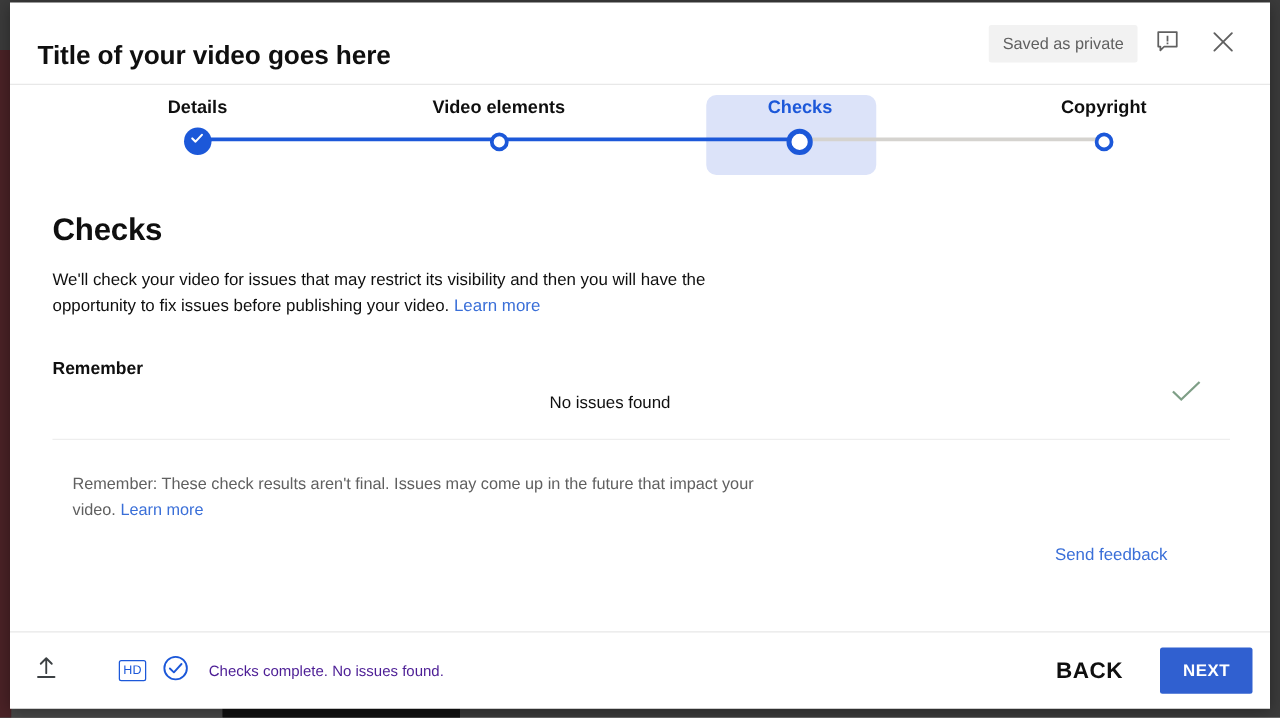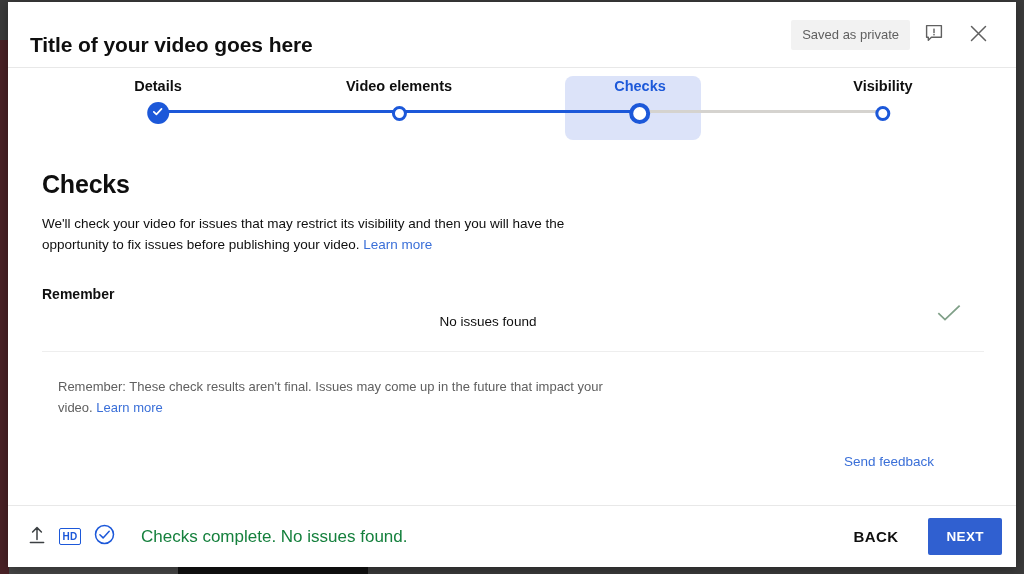--- a/index.html
+++ b/index.html
@@ -240,21 +240,21 @@
   .remember-note {
     font-size: 13px;
     color: #606060;
     line-height: 21px;
     max-width: 560px;
     margin: 24px 0 0 16px;
   }
   .feedback-row {
     display: flex;
     justify-content: flex-end;
-    margin-top: 36px;
+    margin-top: 18px;
     padding-right: 50px;
   }
   .feedback-link {
     font-size: 13.5px;
     color: #3a6fd8;
     text-decoration: none;
     cursor: pointer;
   }
 
   
@@ -273,42 +273,43 @@
     gap: 13px;
     flex: 1;
   }
   .hd-badge {
     width: 22px;
     height: 17px;
     border: 1.6px solid #1c58d9;
     border-radius: 2px;
     color: #1c58d9;
     font-size: 10px;
-    font-weight: bold;
+    font-weight: normal;
     display: flex;
     align-items: center;
     justify-content: center;
     letter-spacing: 0.2px;
     box-sizing: border-box;
+    margin-left: 36px;
   }
   .footer-status {
-    font-size: 17px;
-    color: #15803d;
-    margin-left: 13px;
+    font-size: 12px;
+    color: #4c1d95;
+    margin-left: 3px;
   }
   .footer-right {
     display: flex;
     align-items: center;
     gap: 16px;
   }
   .btn-back {
     background: none;
     border: none;
     font-family: "Liberation Sans", sans-serif;
-    font-size: 15px;
+    font-size: 18px;
     font-weight: bold;
     color: #0f0f0f;
     letter-spacing: 0.4px;
     padding: 10px 14px;
     cursor: pointer;
     border-radius: 2px;
   }
   .btn-next {
     background: #3060d0;
     border: none;
@@ -385,21 +386,21 @@
       </div>
 
       <div class="step current" style="left:632px;">
         <div class="step-label">Checks</div>
         <div class="step-dot-area">
           <div class="dot-current"></div>
         </div>
       </div>
 
       <div class="step" style="left:875px;">
-        <div class="step-label">Visibility</div>
+        <div class="step-label">Copyright</div>
         <div class="step-dot-area">
           <div class="dot-pending"></div>
         </div>
       </div>
     </div>
   </div>
 
   <div class="dialog-body">
     <h1 class="section-title">Checks</h1>
 

